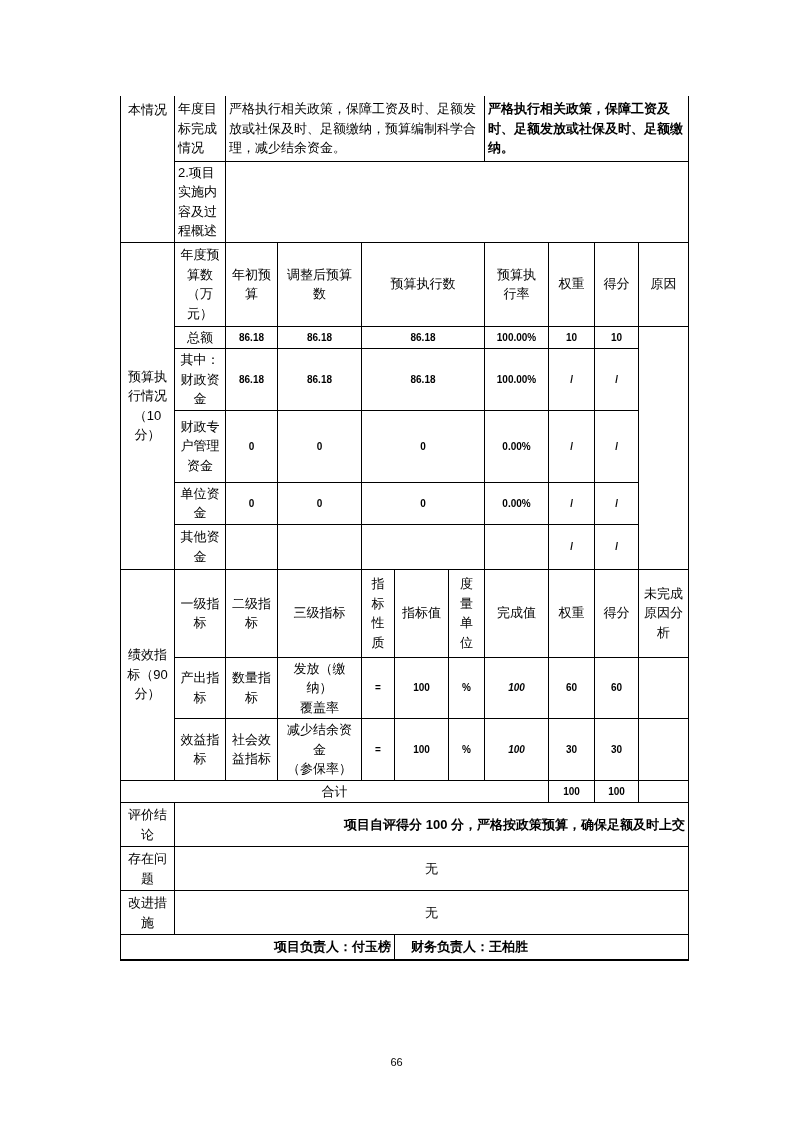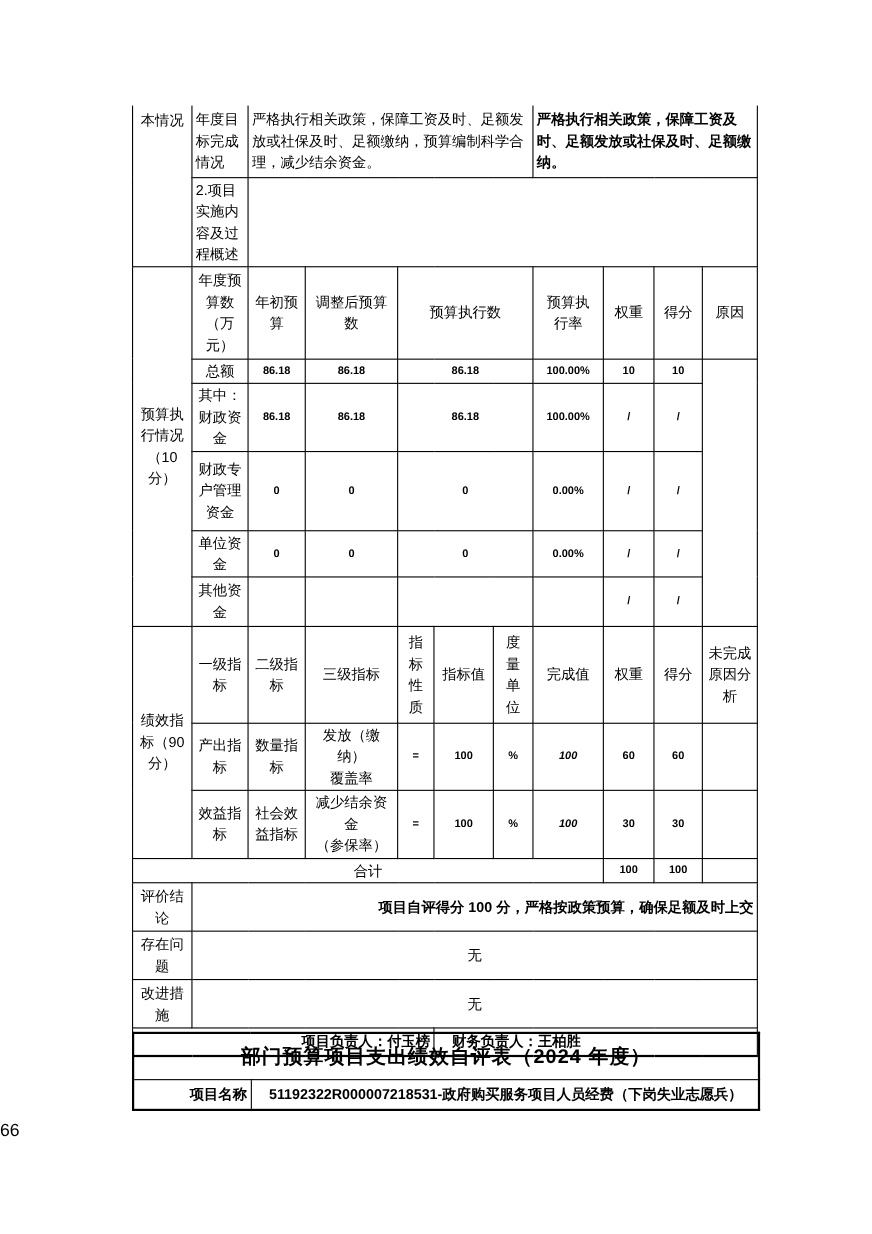--- a/index.html
+++ b/index.html
@@ -21,22 +21,22 @@
   .t2 td{border:1px solid #000;}
   .L{text-align:left;}
   .T{vertical-align:top;padding-top:4px;}
   .B{font-weight:bold;}
   .I{font-style:italic;}
   .num{font-size:10px;font-weight:bold;}
   .pl{padding-left:6px;text-align:right;}
   .pl2{padding-left:16px;}
   .title-cell{font-size:18px;font-weight:bold;letter-spacing:1px;}
   .pageno{
-    position:absolute;left:0;right:0;top:1020px;
-    font-size:16px;
+    position:absolute;left:0;right:0;top:1056px;text-align:center;
+    font-size:11px;
   }
 </style>
 </head>
 <body>
 
 <div class="page">
 
   <table class="t1">
     <colgroup>
       <col style="width:54px">
@@ -231,31 +231,16 @@
       <td colspan="10">无</td>
     </tr>
 
     <tr style="height:25px">
       <td colspan="5" class="L B pl">项目负责人：付玉榜</td>
       <td colspan="6" class="L B pl2">财务负责人：王柏胜</td>
     </tr>
   </tbody>
     </table>
 
-  <table class="t2">
-    <colgroup>
-      <col style="width:107px">
-        <col style="width:462px">
-    </colgroup>
-    <tbody>
-        <tr style="height:42px">
-      <td colspan="2" class="title-cell">部门预算项目支出绩效自评表（2024 年度）</td>
-    </tr>
-    <tr style="height:28px">
-      <td class="L B pl">项目名称</td>
-      <td class="L B pl2">51192322R000007218531-政府购买服务项目人员经费（下岗失业志愿兵）</td>
-    </tr>
-  </tbody>
-    </table>
 
   <div class="pageno">66</div>
 
 </div>
 
 </body></html>

